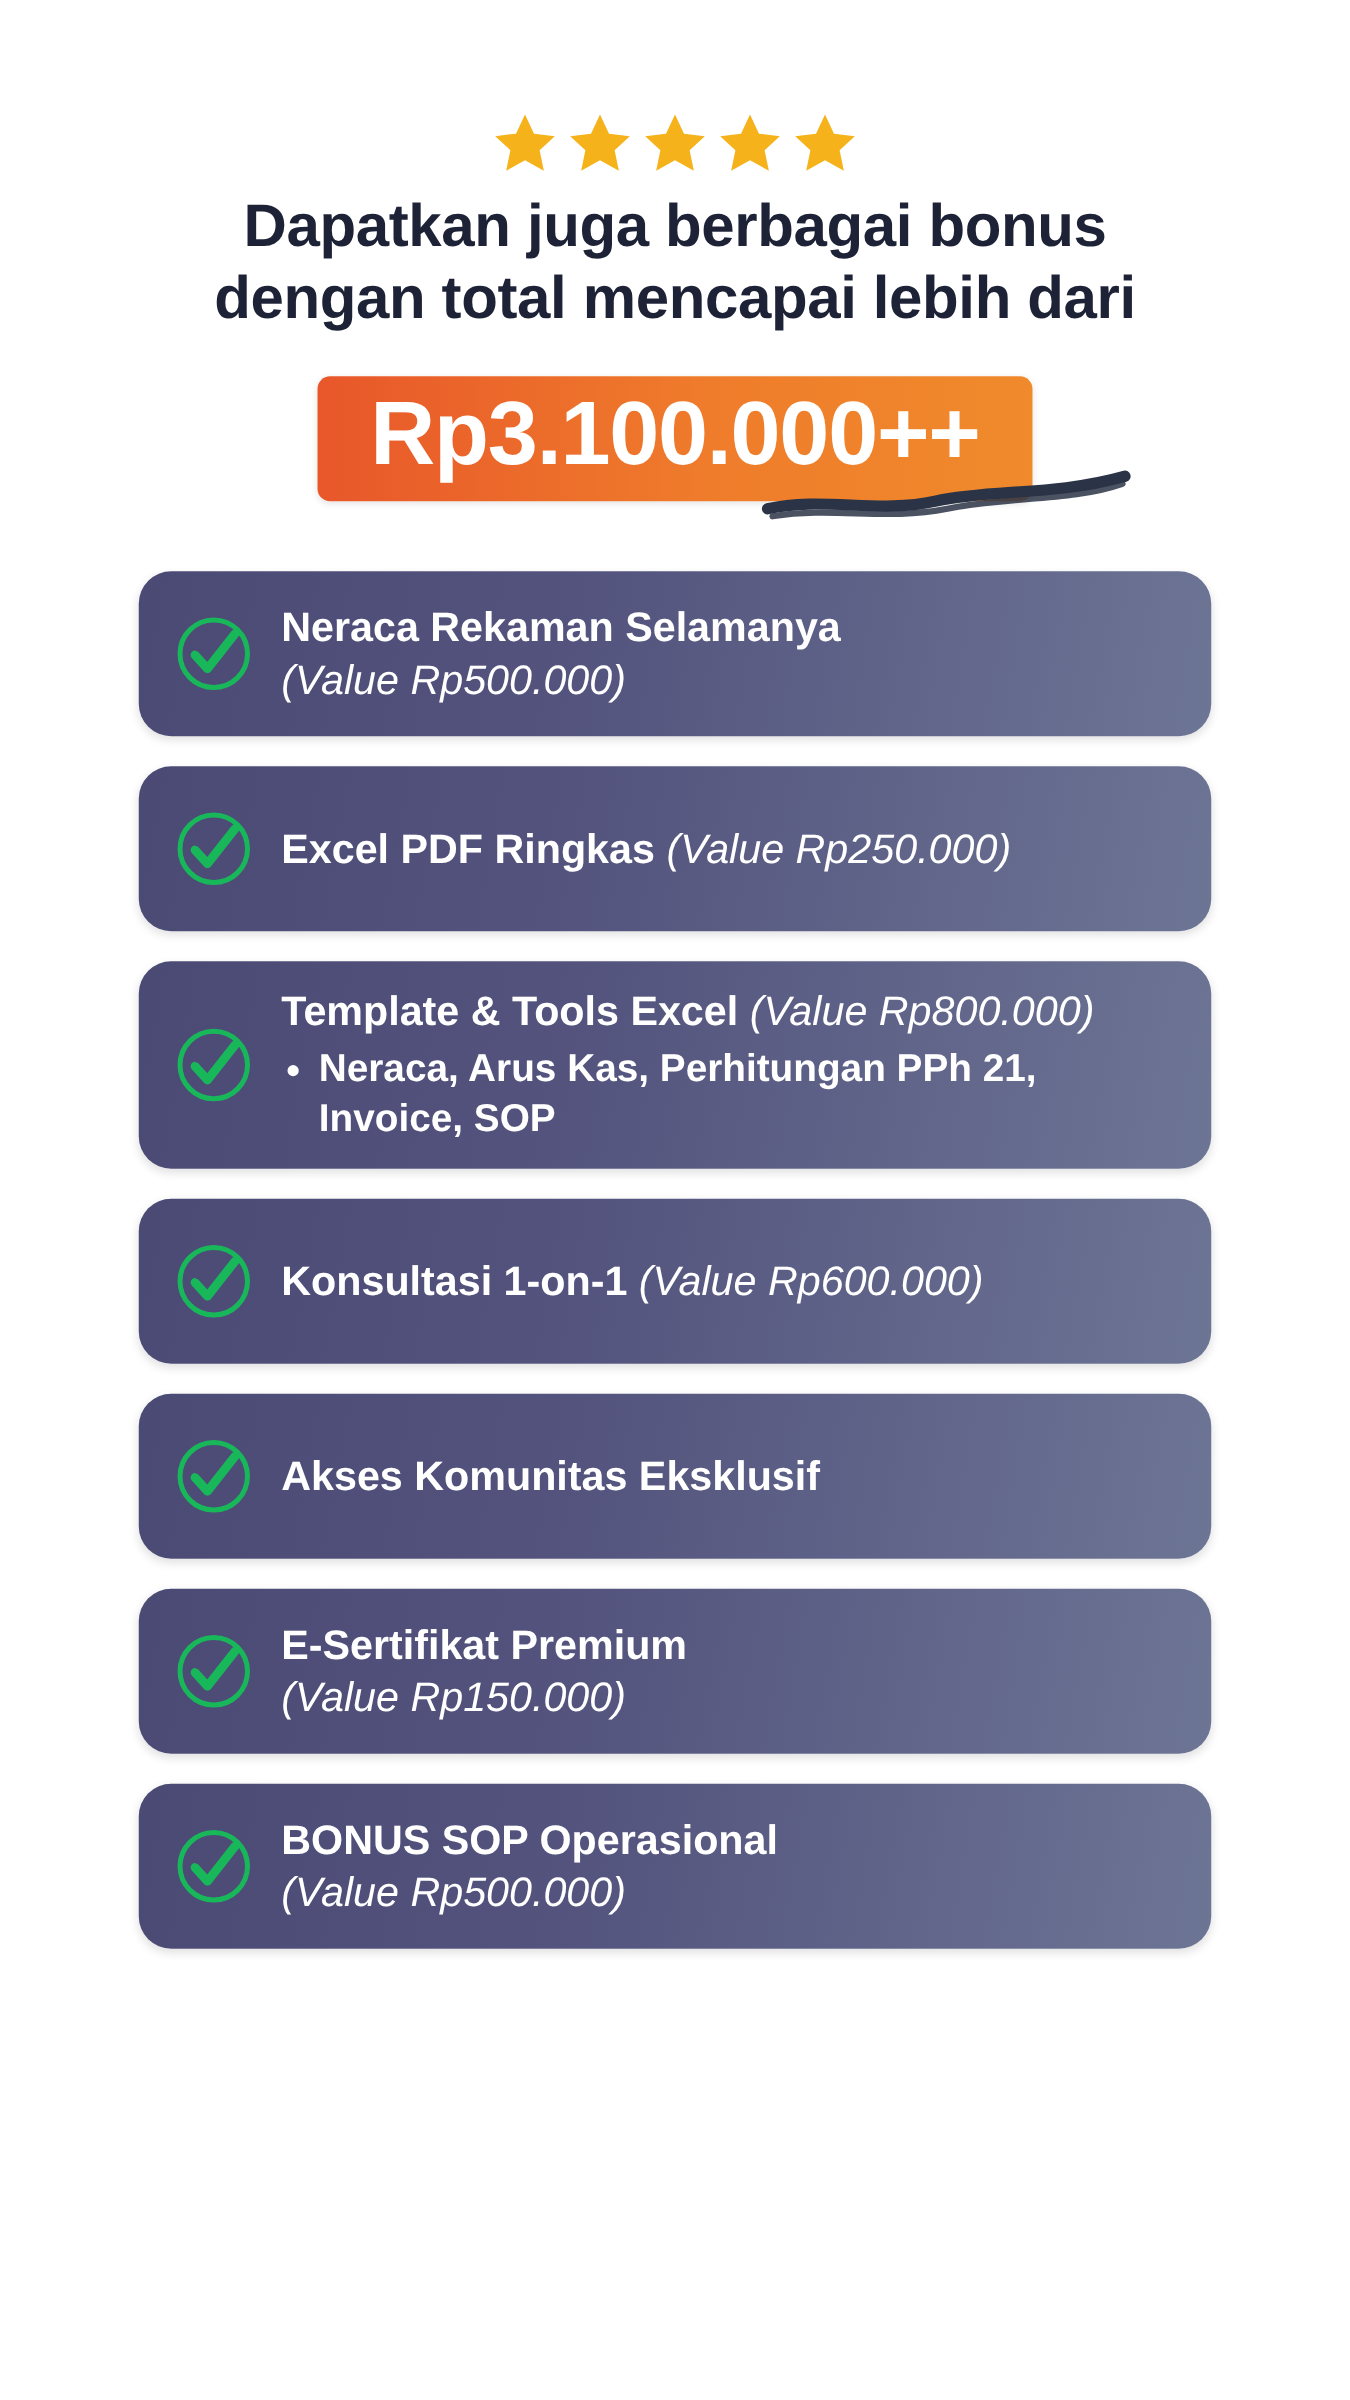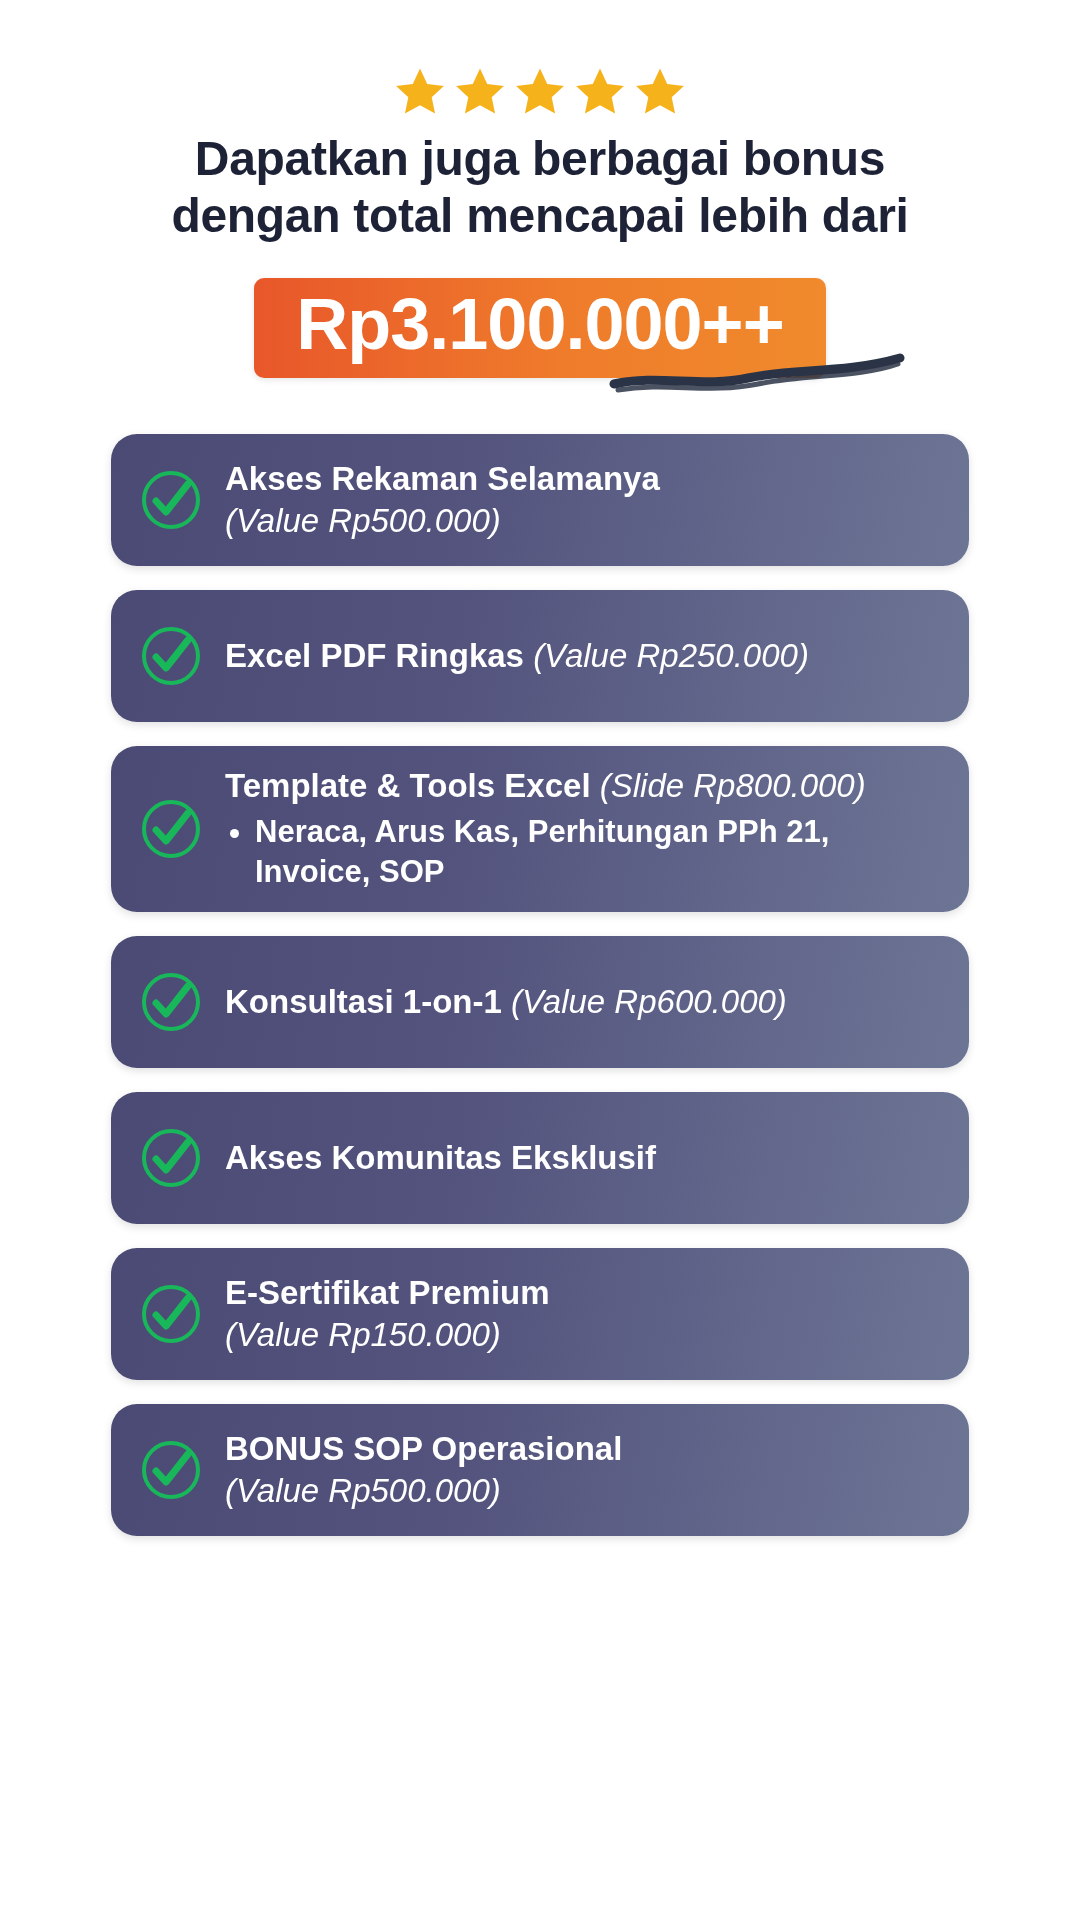--- a/index.html
+++ b/index.html
@@ -17,21 +17,21 @@
   }
 
   .page {
     width: 1080px;
     height: 1920px;
     position: relative;
     display: flex;
     flex-direction: column;
     align-items: center;
     box-sizing: border-box;
-    padding-top: 65px;
+    padding-top: 88px;
   }
 
   
   .stars {
     display: flex;
     gap: 6px;
     justify-content: center;
     align-items: center;
     margin-bottom: 12px;
   }
@@ -179,21 +179,21 @@
   </div>
 
   <div class="bonus-list">
 
     <div class="bonus-card">
       <svg class="check-icon" viewBox="0 0 64 64">
         <circle cx="32" cy="32" r="27" fill="none" stroke="#18b85a" stroke-width="4"></circle>
         <path d="M17 33 L27 44 L49 16" fill="none" stroke="#18b85a" stroke-width="7" stroke-linecap="round" stroke-linejoin="round"></path>
       </svg>
       <div class="bonus-text">
-        <div><span class="b-title">Akses Rekaman Selamanya</span></div>
+        <div><span class="b-title">Neraca Rekaman Selamanya</span></div>
         <div><span class="b-value">(Value Rp500.000)</span></div>
       </div>
     </div>
 
     <div class="bonus-card">
       <svg class="check-icon" viewBox="0 0 64 64">
         <circle cx="32" cy="32" r="27" fill="none" stroke="#18b85a" stroke-width="4"></circle>
         <path d="M17 33 L27 44 L49 16" fill="none" stroke="#18b85a" stroke-width="7" stroke-linecap="round" stroke-linejoin="round"></path>
       </svg>
       <div class="bonus-text">
@@ -202,21 +202,21 @@
       </div>
     </div>
 
     <div class="bonus-card" style="min-height:166px;">
       <svg class="check-icon" viewBox="0 0 64 64">
         <circle cx="32" cy="32" r="27" fill="none" stroke="#18b85a" stroke-width="4"></circle>
         <path d="M17 33 L27 44 L49 16" fill="none" stroke="#18b85a" stroke-width="7" stroke-linecap="round" stroke-linejoin="round"></path>
       </svg>
       <div class="bonus-text">
         <div class="nowrap"><span class="b-title">Template &amp; Tools Excel</span>
-        <span class="b-value">(Slide Rp800.000)</span></div>
+        <span class="b-value">(Value Rp800.000)</span></div>
         <ul class="bonus-sub">
           <li>Neraca, Arus Kas, Perhitungan PPh 21, Invoice, SOP</li>
         </ul>
       </div>
     </div>
 
     <div class="bonus-card">
       <svg class="check-icon" viewBox="0 0 64 64">
         <circle cx="32" cy="32" r="27" fill="none" stroke="#18b85a" stroke-width="4"></circle>
         <path d="M17 33 L27 44 L49 16" fill="none" stroke="#18b85a" stroke-width="7" stroke-linecap="round" stroke-linejoin="round"></path>

